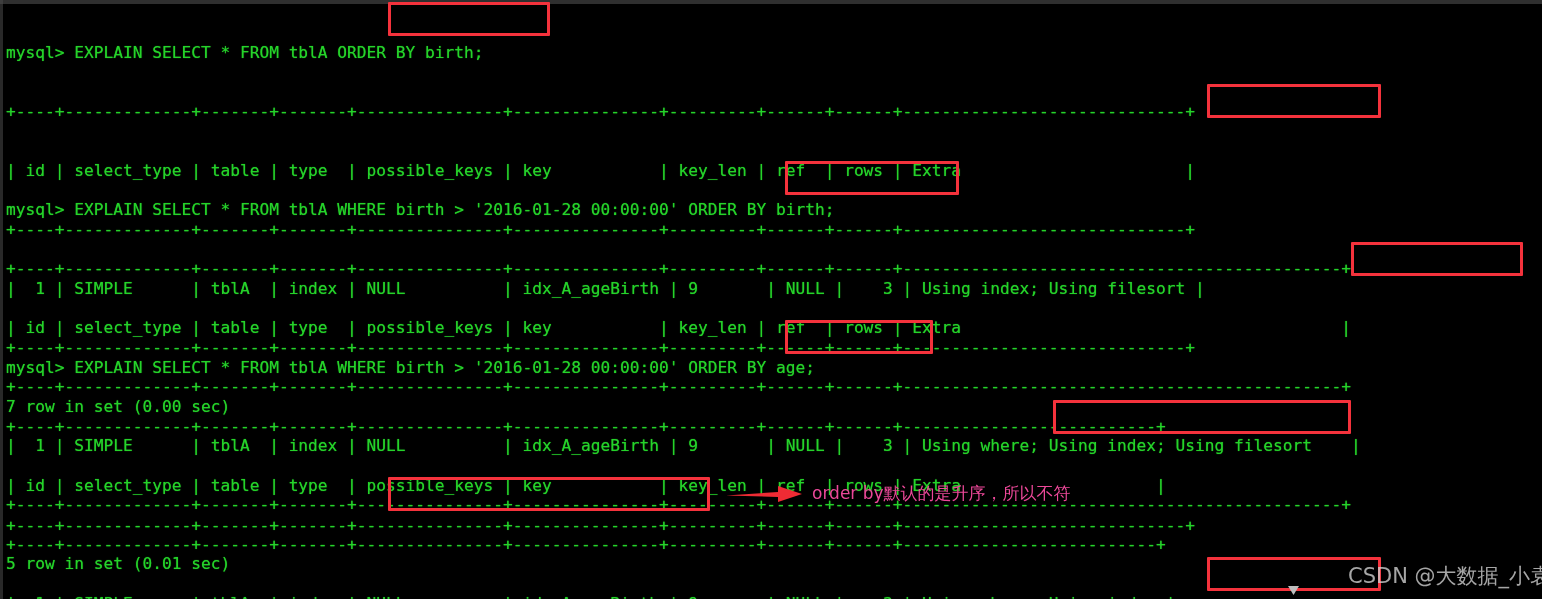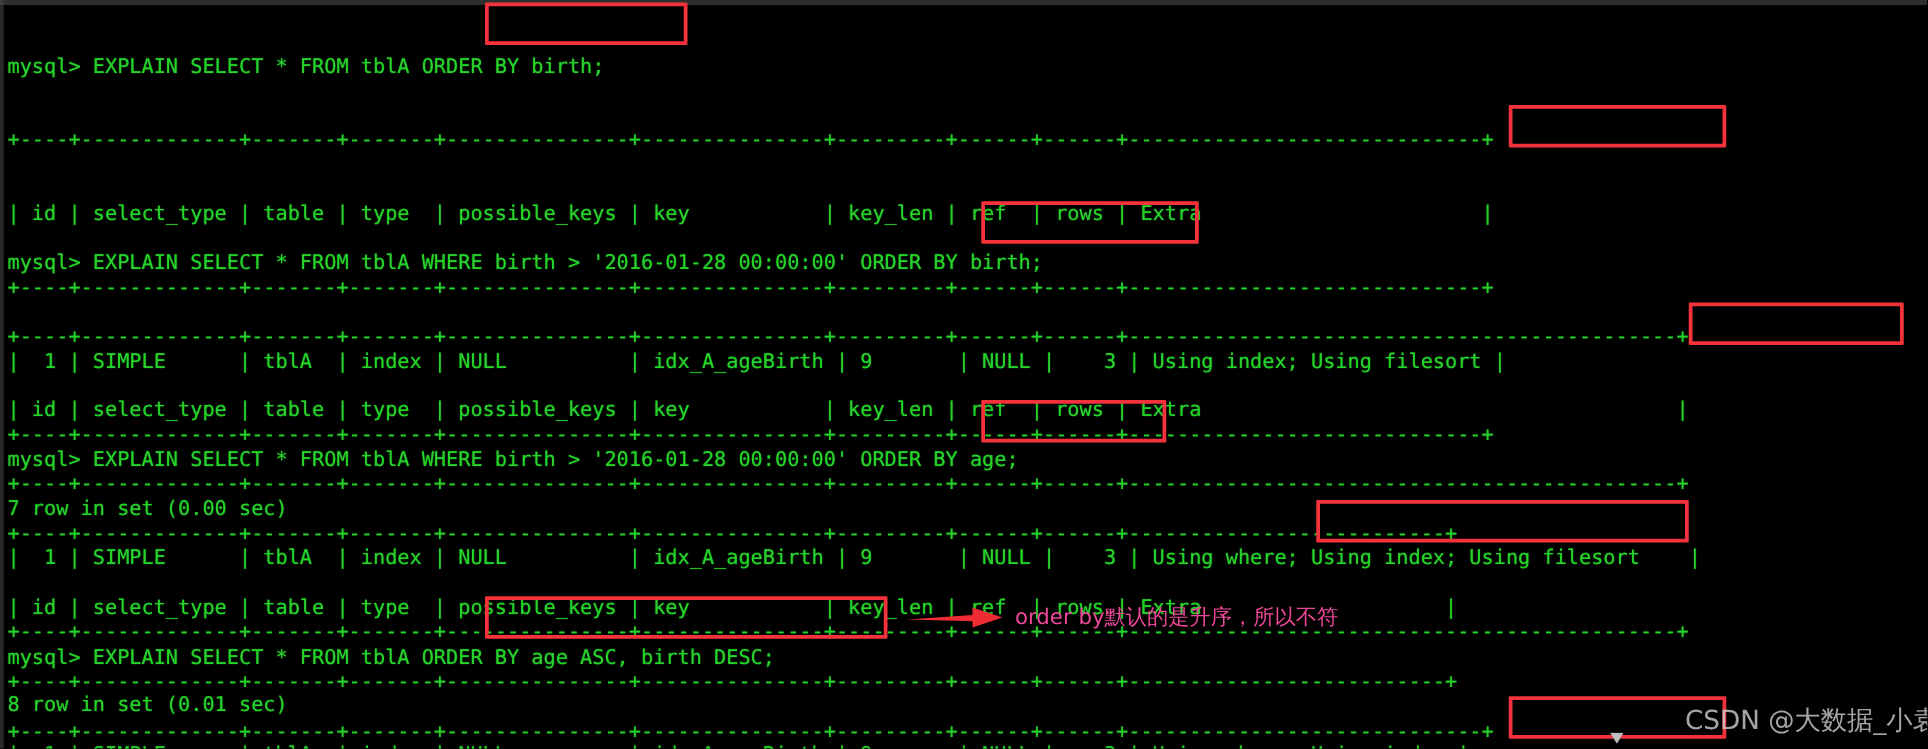--- a/index.html
+++ b/index.html
@@ -90,35 +90,34 @@
     <div class="line">7 row in set (0.00 sec)</div>
   </div>
 
   <div class="term" style="top:161px;">
     <div class="line">mysql&gt; EXPLAIN SELECT * FROM tblA WHERE birth &gt; '2016-01-28 00:00:00' ORDER BY birth;</div>
     <div class="line">+----+-------------+-------+-------+---------------+---------------+---------+------+------+---------------------------------------------+</div>
     <div class="line">| id | select_type | table | type  | possible_keys | key           | key_len | ref  | rows | Extra                                       |</div>
     <div class="line">+----+-------------+-------+-------+---------------+---------------+---------+------+------+---------------------------------------------+</div>
     <div class="line">|  1 | SIMPLE      | tblA  | index | NULL          | idx_A_ageBirth | 9       | NULL |    3 | Using where; Using index; Using filesort    |</div>
     <div class="line">+----+-------------+-------+-------+---------------+---------------+---------+------+------+---------------------------------------------+</div>
-    <div class="line">8 row in set (0.01 sec)</div>
+    <div class="line">5 row in set (0.01 sec)</div>
   </div>
 
   <div class="term" style="top:319px;">
     <div class="line">mysql&gt; EXPLAIN SELECT * FROM tblA WHERE birth &gt; '2016-01-28 00:00:00' ORDER BY age;</div>
     <div class="line">+----+-------------+-------+-------+---------------+---------------+---------+------+------+--------------------------+</div>
     <div class="line">| id | select_type | table | type  | possible_keys | key           | key_len | ref  | rows | Extra                    |</div>
     <div class="line">+----+-------------+-------+-------+---------------+---------------+---------+------+------+--------------------------+</div>
     <div class="line">|  1 | SIMPLE      | tblA  | index | NULL          | idx_A_ageBirth | 9       | NULL |    3 | Using where; Using index |</div>
     
     
   </div>
 
   <div class="term" style="top:477px;">
-    <div class="line">mysql&gt; EXPLAIN SELECT * FROM tblA ORDER BY age ASC, birth DESC;</div>
     <div class="line">+----+-------------+-------+-------+---------------+---------------+---------+------+------+-----------------------------+</div>
     
     
     
     
   </div>
 
   <div class="rbox" style="left:388px;top:2px;width:162px;height:34px;"></div>
   <div class="rbox" style="left:1207px;top:84px;width:174px;height:34px;"></div>
 

